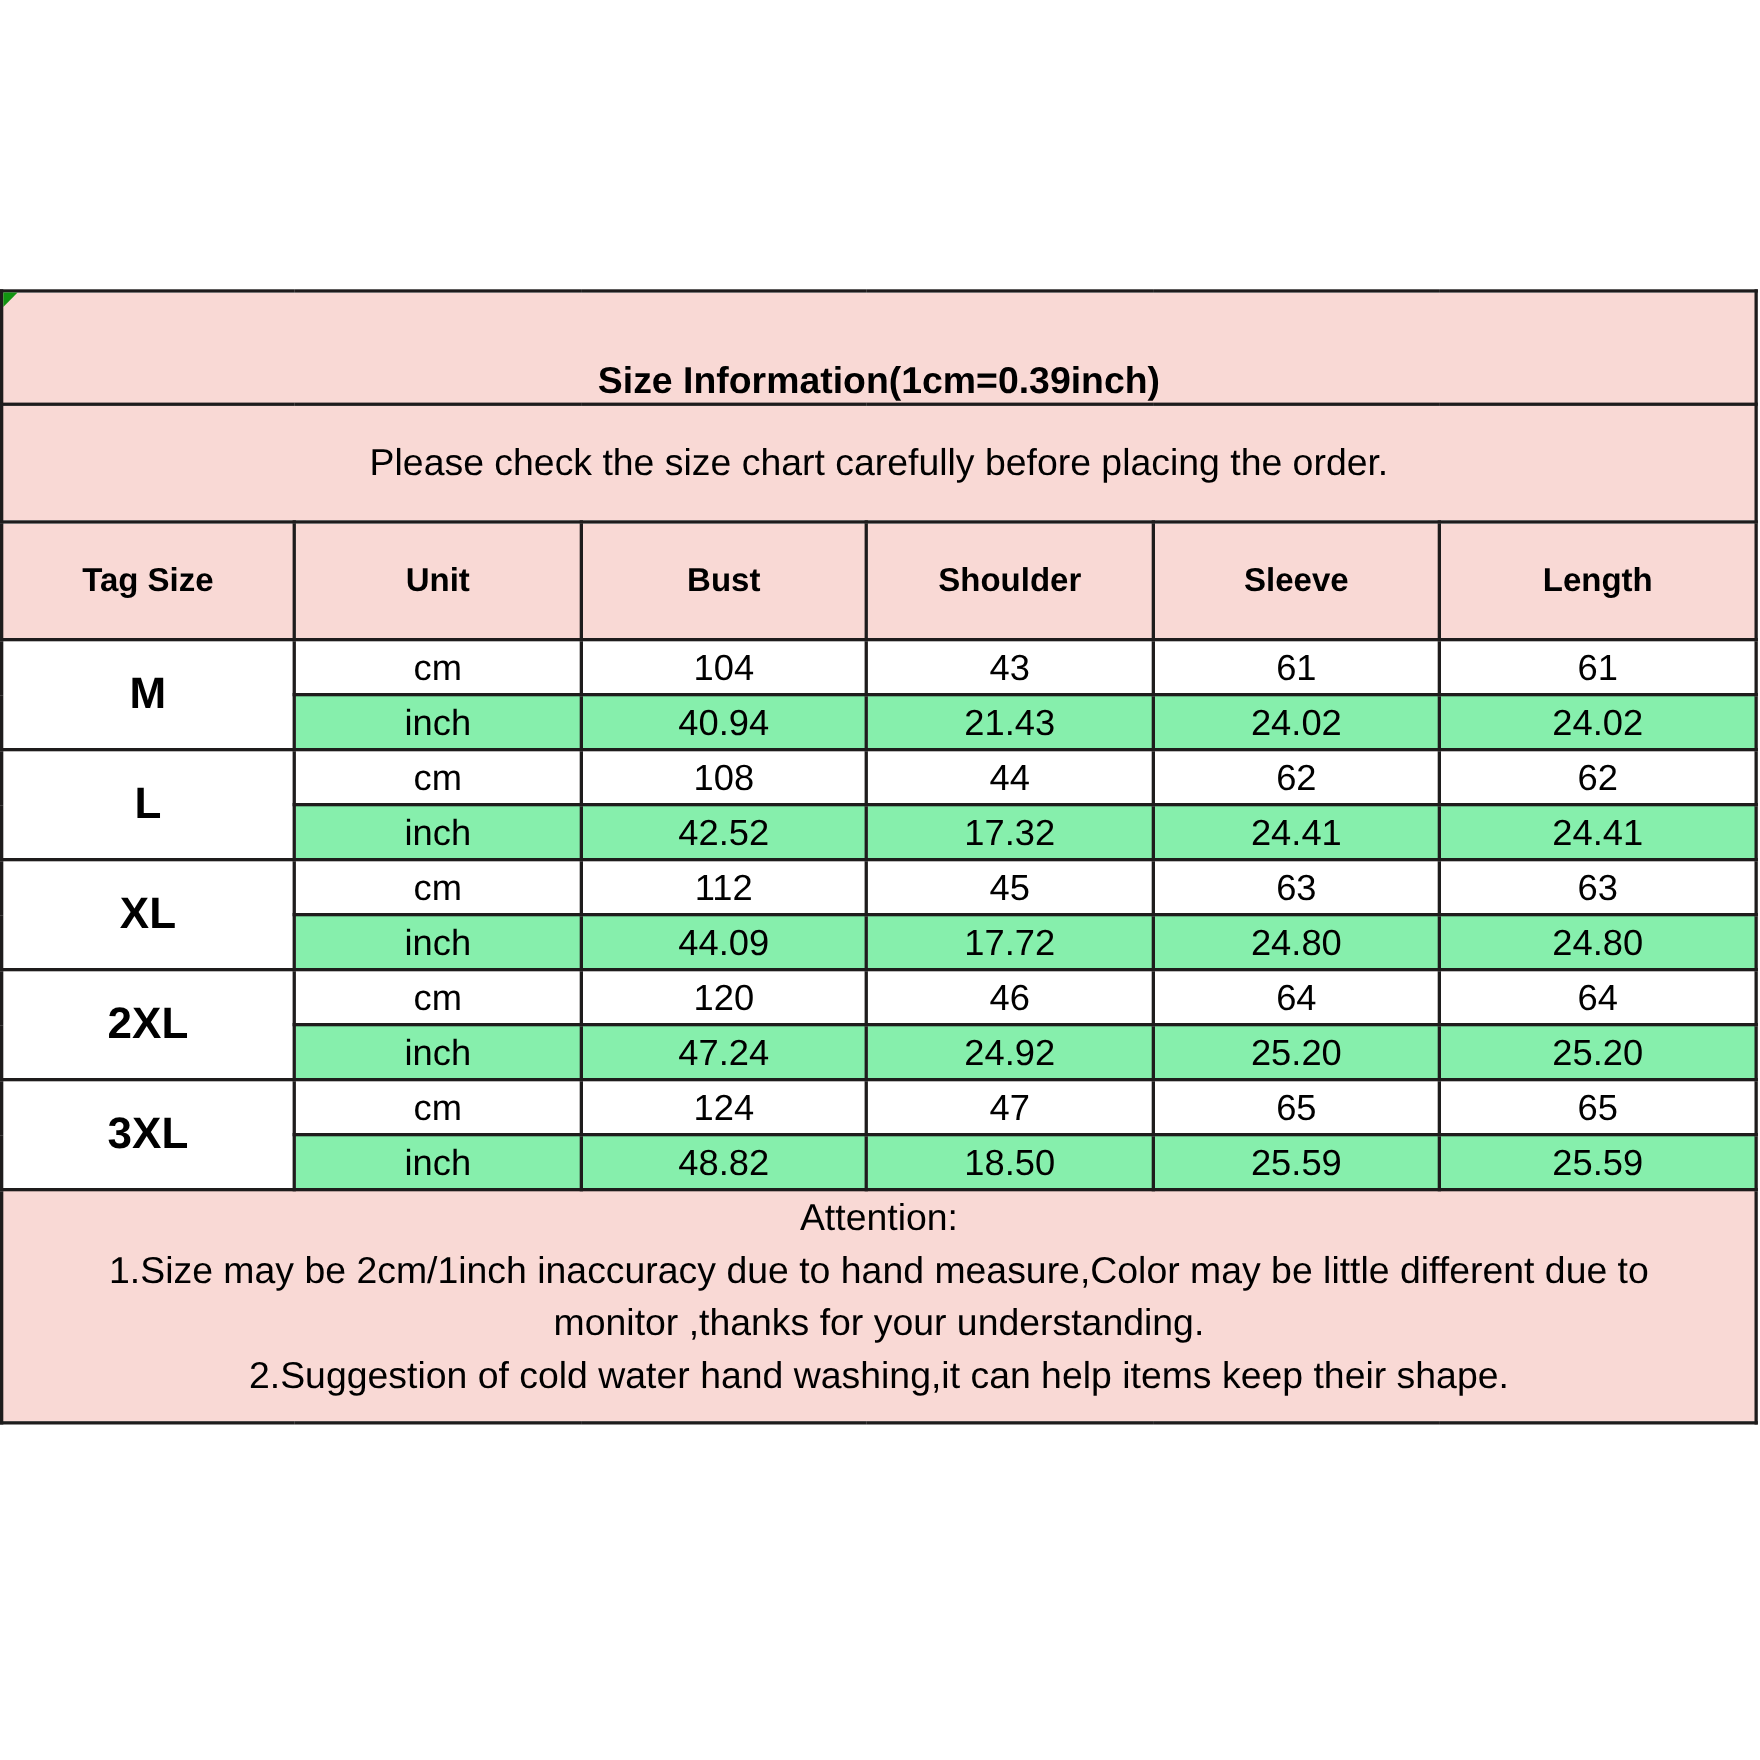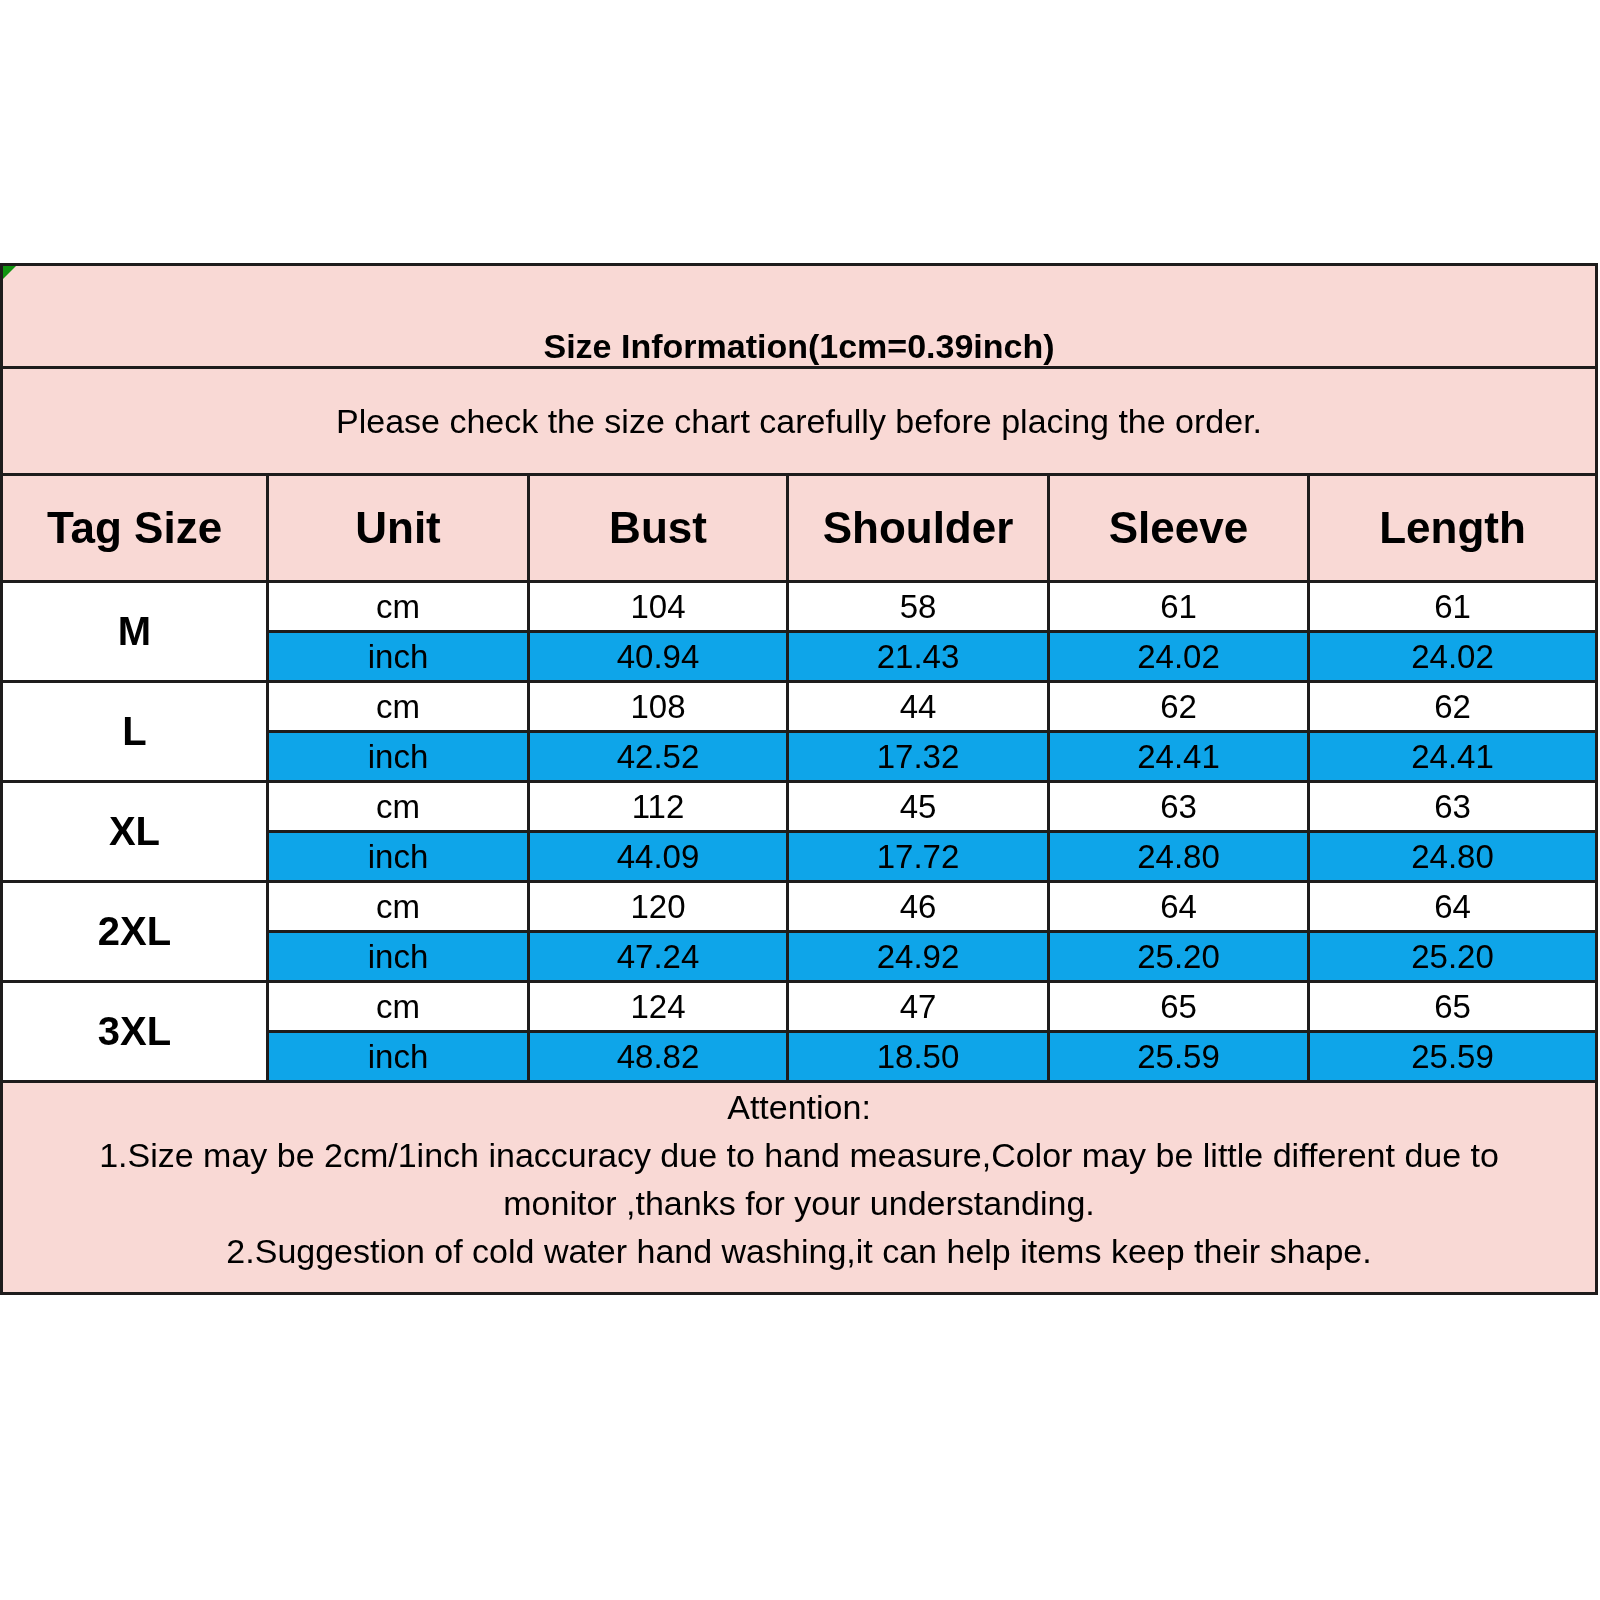--- a/index.html
+++ b/index.html
@@ -25,21 +25,21 @@
     border-collapse: collapse;
     table-layout: fixed;
   }
   table.size-chart td, table.size-chart th {
     border: 3px solid #1e1c1c;
     padding: 0;
     overflow: hidden;
   }
   
   .pink  { background: #f9d9d5; }
-  .pinkd { background: #0ea5e9; }
+  .pinkd { background: #86efac; }
   .white { background: #ffffff; }
 
   tr.row-title    { height: 103px; }
   tr.row-subtitle { height: 107px; }
   tr.row-header   { height: 107px; }
   tr.row-data     { height: 50px; }
   tr.row-attention{ height: 212px; }
 
   td.c-title {
     vertical-align: bottom;
@@ -51,21 +51,21 @@
   td.c-subtitle {
     vertical-align: middle;
     text-align: center;
     font-size: 34px;
     white-space: nowrap;
   }
   th.c-head {
     vertical-align: middle;
     text-align: center;
     font-weight: bold;
-    font-size: 44px;
+    font-size: 30px;
   }
   td.c-tag {
     vertical-align: middle;
     text-align: center;
     font-weight: bold;
     font-size: 40px;
     background: #ffffff;
   }
   td.c-unit, td.c-val {
     vertical-align: middle;
@@ -128,21 +128,21 @@
       <th class="c-head pink">Bust</th>
       <th class="c-head pink">Shoulder</th>
       <th class="c-head pink">Sleeve</th>
       <th class="c-head pink">Length</th>
     </tr>
 
     <tr class="row-data">
       <td class="c-tag" rowspan="2">M</td>
       <td class="c-unit white">cm</td>
       <td class="c-val white">104</td>
-      <td class="c-val white">58</td>
+      <td class="c-val white">43</td>
       <td class="c-val white">61</td>
       <td class="c-val white">61</td>
     </tr>
     <tr class="row-data">
       <td class="c-unit pinkd">inch</td>
       <td class="c-val pinkd">40.94</td>
       <td class="c-val pinkd">21.43</td>
       <td class="c-val pinkd">24.02</td>
       <td class="c-val pinkd">24.02</td>
     </tr>

